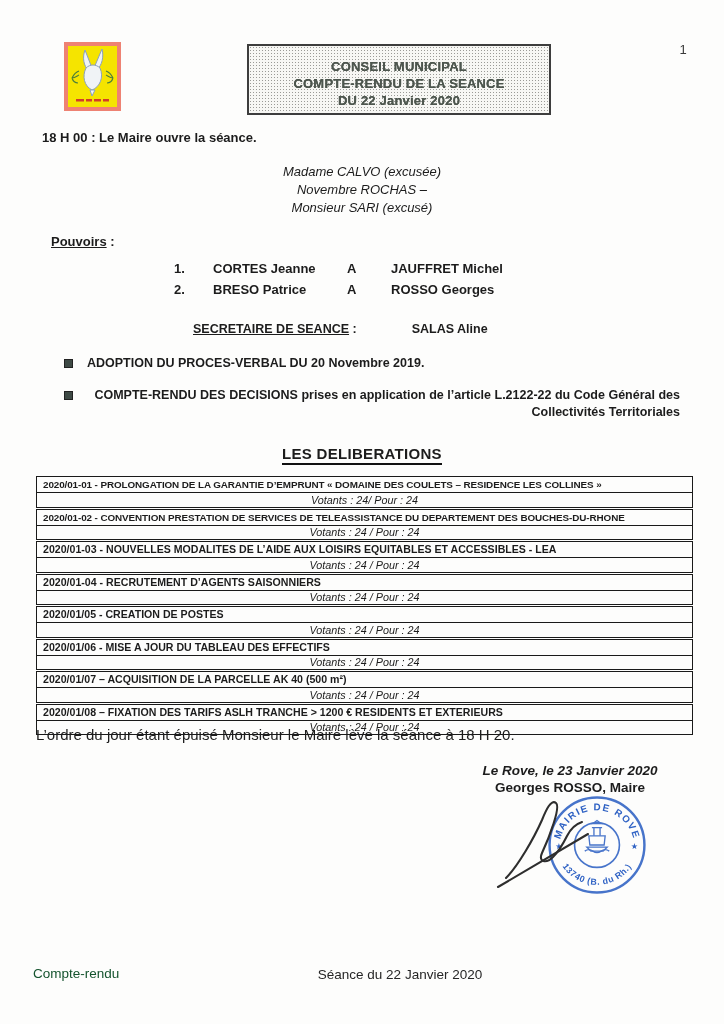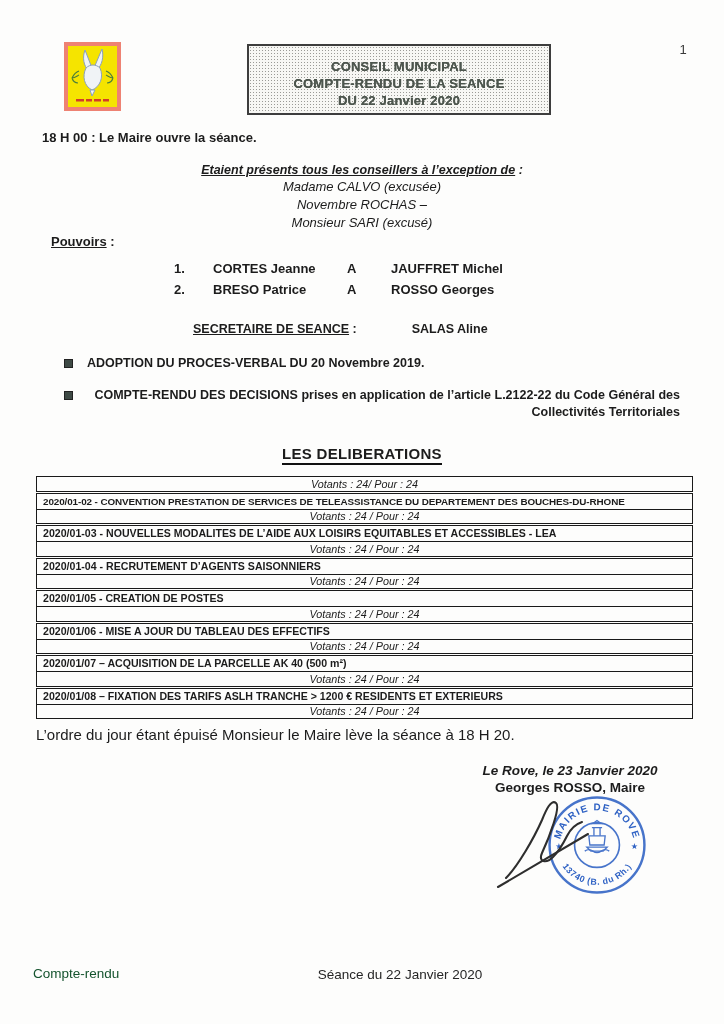--- a/index.html
+++ b/index.html
@@ -105,23 +105,20 @@
     <div>CONSEIL MUNICIPAL</div>
     <div>COMPTE-RENDU DE LA SEANCE</div>
     <div>DU 22 Janvier 2020</div>
   </div>
 
   <div class="page-num">1</div>
 
   <div class="opening">18 H 00 : Le Maire ouvre la séance.</div>
 
   <div class="presence">
-    <div>
-      <span class="presence-heading">Etaient présents tous les conseillers à l’exception de</span><span class="presence-suffix"> :</span>
-    </div>
     <div class="absent-line">Madame CALVO (excusée)</div>
     <div class="absent-line">Novembre ROCHAS –</div>
     <div class="absent-line">Monsieur SARI (excusé)</div>
   </div>
 
   <div class="pouvoirs-label">
     <span class="u">Pouvoirs</span><span> :</span>
   </div>
   <div class="pouvoirs-rows">
     <div class="pouvoir-row">
@@ -152,20 +149,21 @@
       <span class="agenda-text">COMPTE-RENDU DES DECISIONS prises en application de l’article L.2122-22 du Code Général des Collectivités Territoriales</span>
     </div>
   </div>
 
   <div class="delib-title-wrap">
     <span class="delib-title">LES DELIBERATIONS</span>
   </div>
 
   <div class="delib-table">
     <div class="delib-entry">
+      <div class="delib-ref condensed">2020/01-01 - PROLONGATION DE LA GARANTIE D’EMPRUNT « DOMAINE DES COULETS – RESIDENCE LES COLLINES »</div>
       <div class="delib-votes">Votants : 24/ Pour : 24</div>
     </div>
     <div class="delib-entry">
       <div class="delib-ref condensed">2020/01-02 - CONVENTION PRESTATION DE SERVICES DE TELEASSISTANCE DU DEPARTEMENT DES BOUCHES-DU-RHONE</div>
       <div class="delib-votes">Votants : 24 / Pour : 24</div>
     </div>
     <div class="delib-entry">
       <div class="delib-ref">2020/01-03 - NOUVELLES MODALITES DE L’AIDE AUX LOISIRS EQUITABLES ET ACCESSIBLES - LEA</div>
       <div class="delib-votes">Votants : 24 / Pour : 24</div>
     </div>

